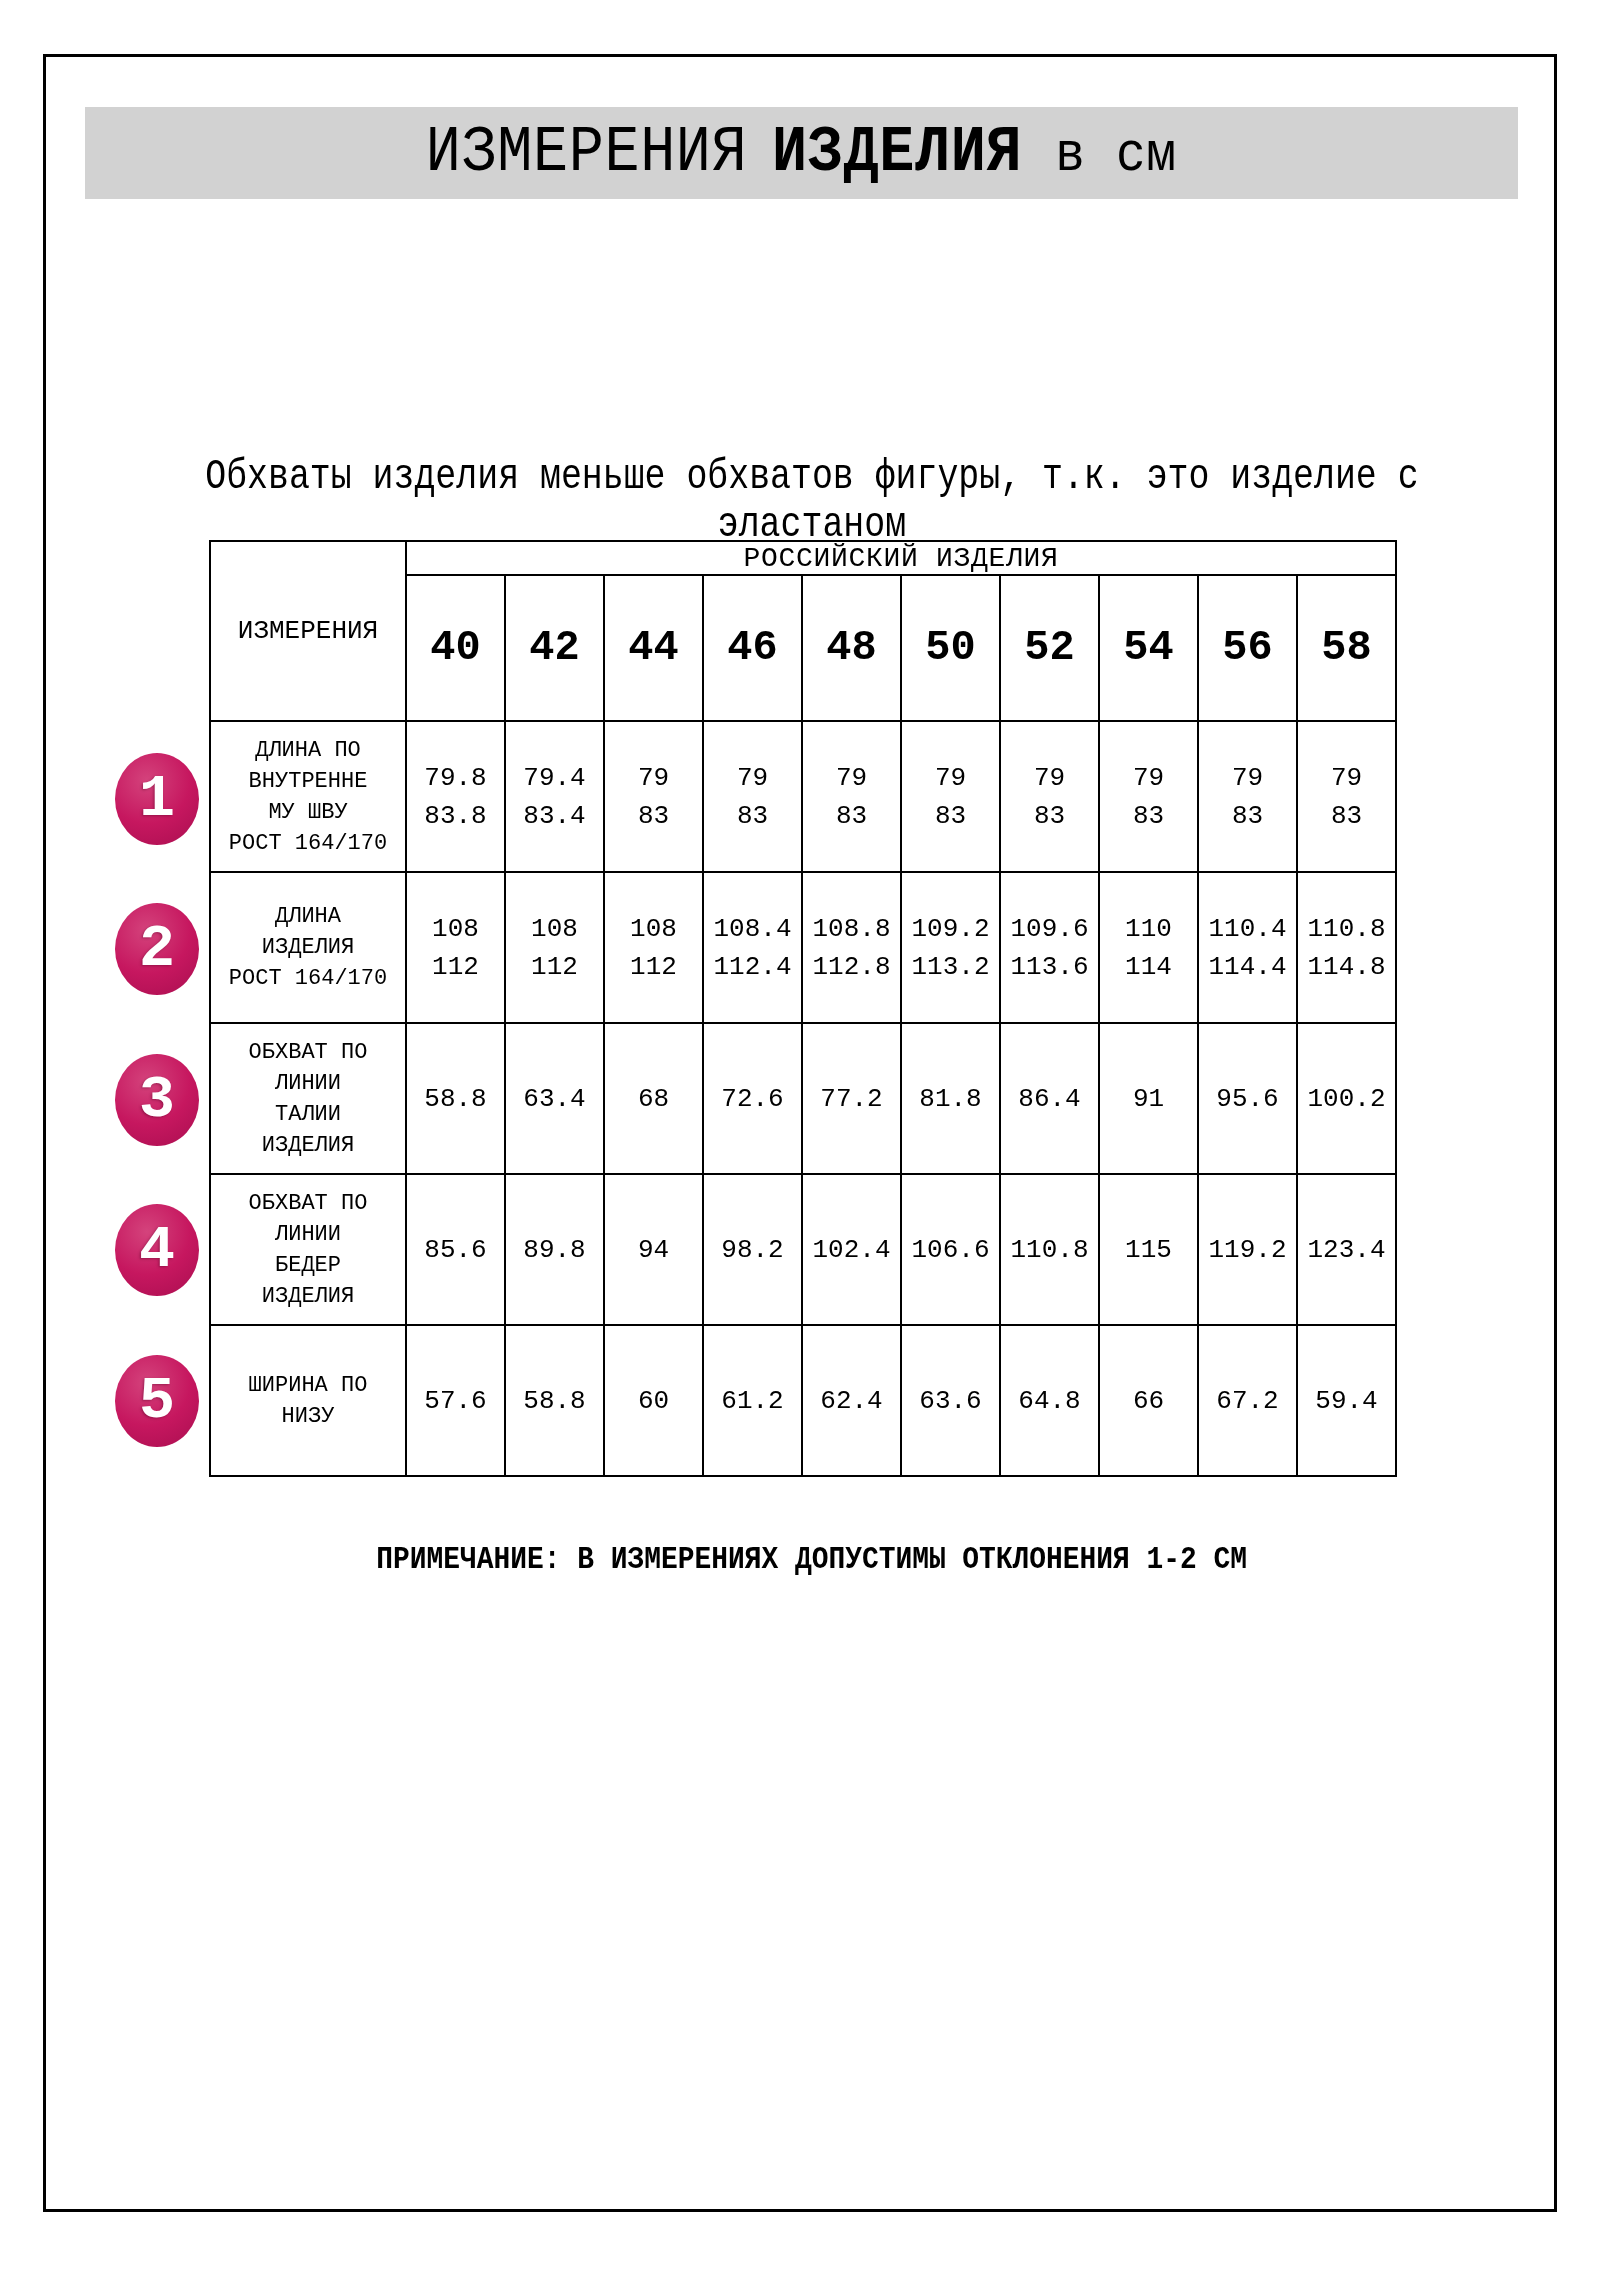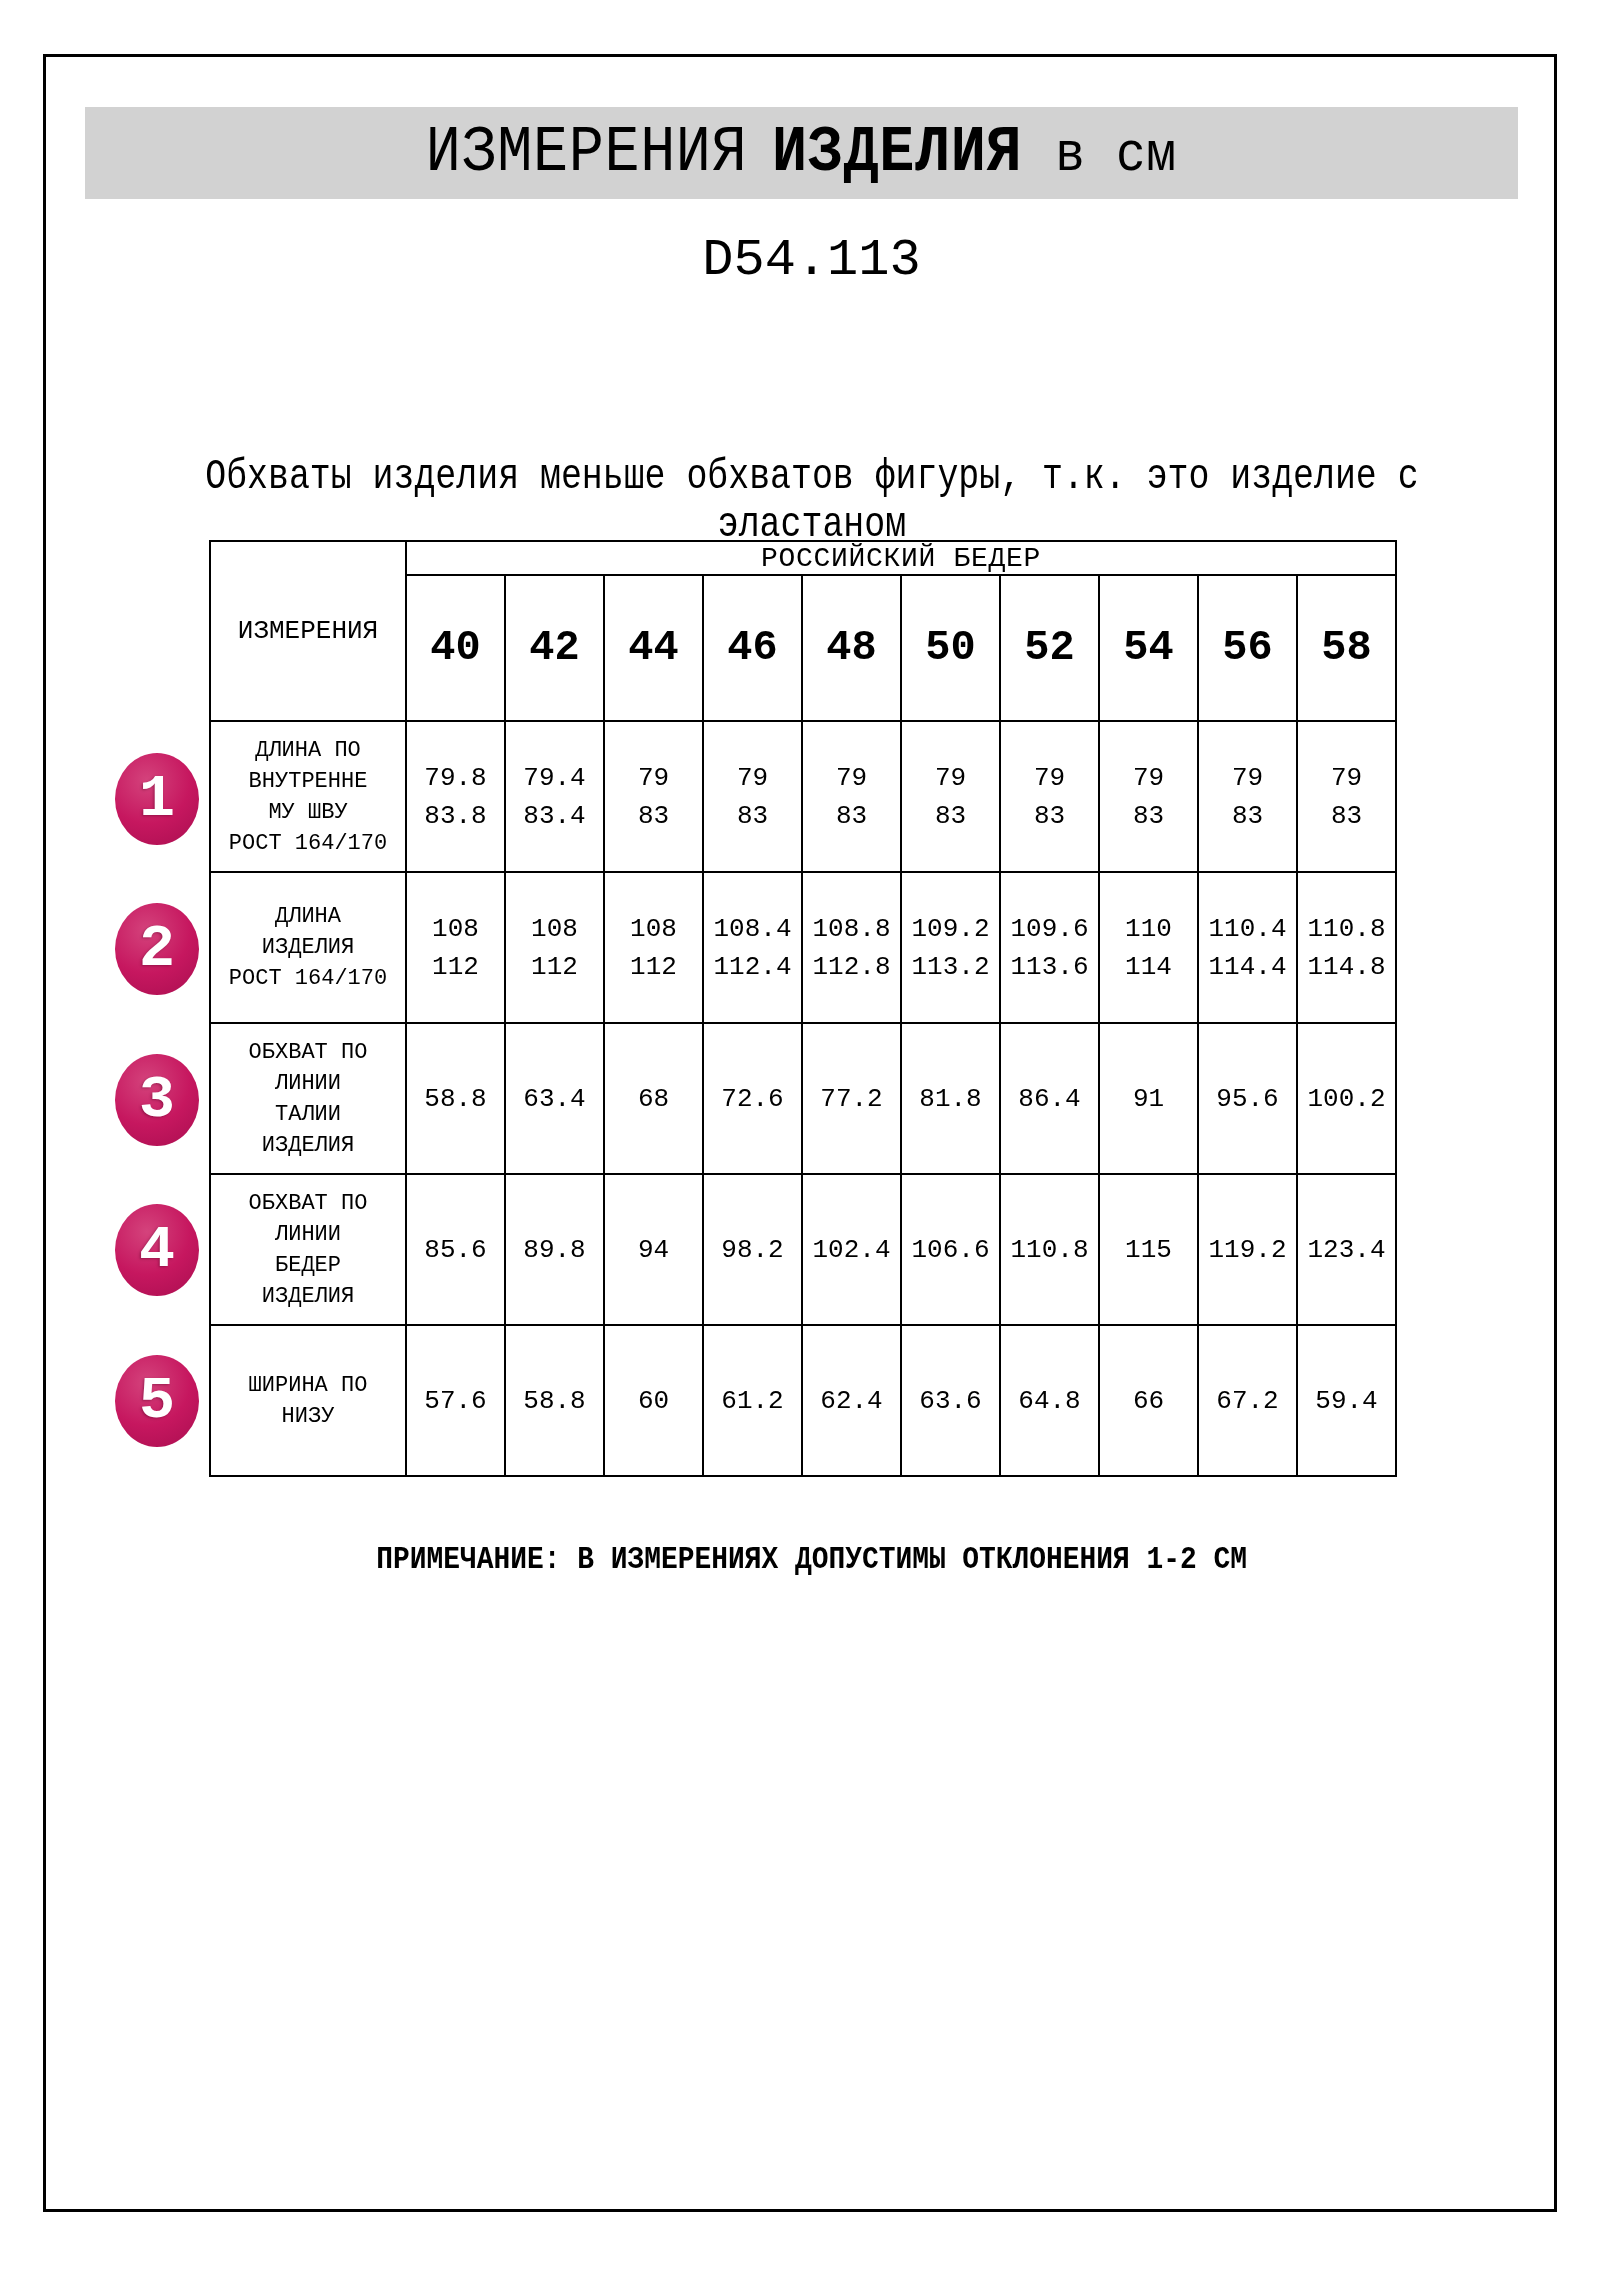--- a/index.html
+++ b/index.html
@@ -85,21 +85,20 @@
 
 <div class="page">
   <div class="frame"></div>
 
   <header class="titlebar" style="background: rgb(210, 210, 210);">
     <div class="title-line">
       <span>ИЗМЕРЕНИЯ</span><span class="title-w2">ИЗДЕЛИЯ</span><span class="title-unit">в см</span>
     </div>
   </header>
 
-  <div class="article">D54.113</div>
 
 
   <p class="intro" id="intro2"><span class="cond">Обхваты изделия меньше обхватов фигуры, т.к. это изделие с
 эластаном</span></p>
 
   <table class="size-table">
     <colgroup>
         <col style="width: 196px;">
         <col style="width: 99px;">
         <col style="width: 99px;">
@@ -108,21 +107,21 @@
         <col style="width: 99px;">
         <col style="width: 99px;">
         <col style="width: 99px;">
         <col style="width: 99px;">
         <col style="width: 99px;">
         <col style="width: 99px;">
       </colgroup>
       <tbody>
         <tr class="group-row">
           <th class="corner-cell" rowspan="2">ИЗМЕРЕНИЯ</th>
-          <th class="group-cell" colspan="10">РОССИЙСКИЙ БЕДЕР</th>
+          <th class="group-cell" colspan="10">РОССИЙСКИЙ ИЗДЕЛИЯ</th>
         </tr>
         <tr class="sizes-row">
           <th class="size-cell">40</th>
           <th class="size-cell">42</th>
           <th class="size-cell">44</th>
           <th class="size-cell">46</th>
           <th class="size-cell">48</th>
           <th class="size-cell">50</th>
           <th class="size-cell">52</th>
           <th class="size-cell">54</th>

